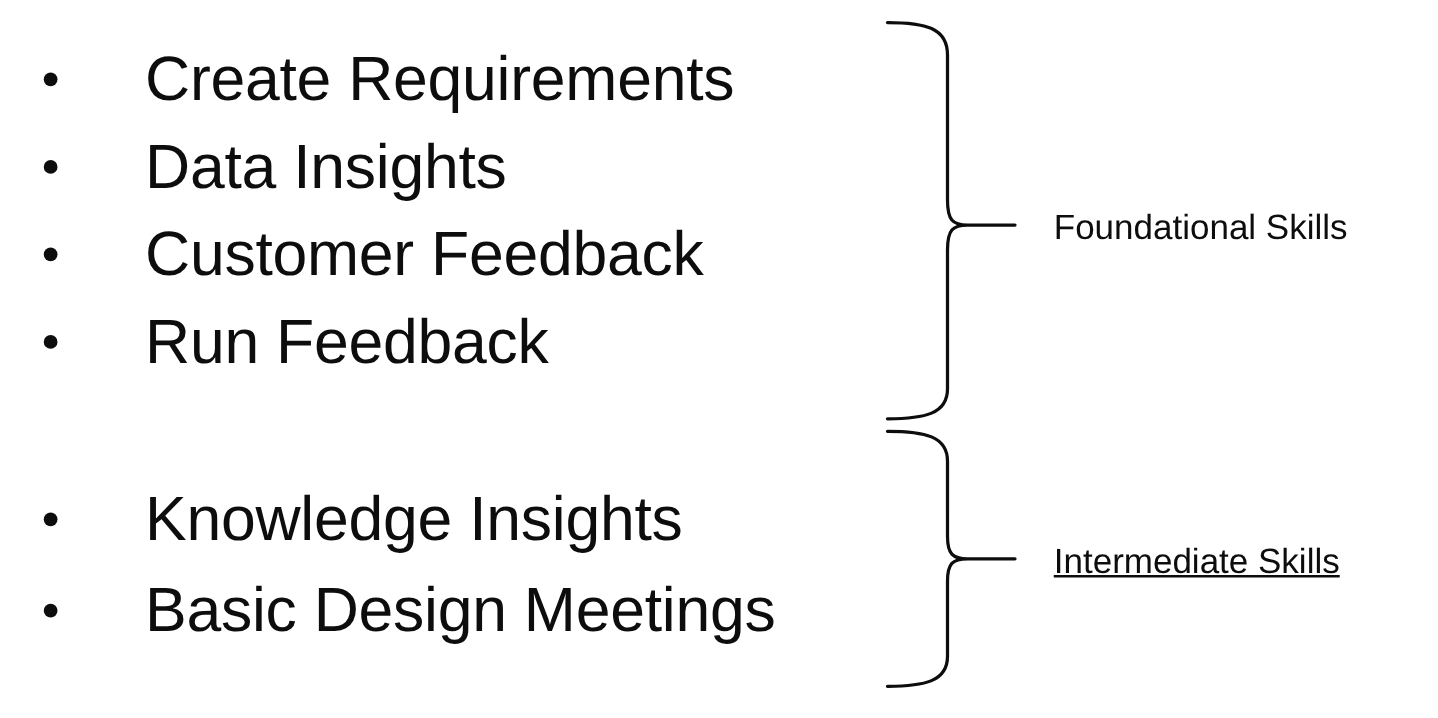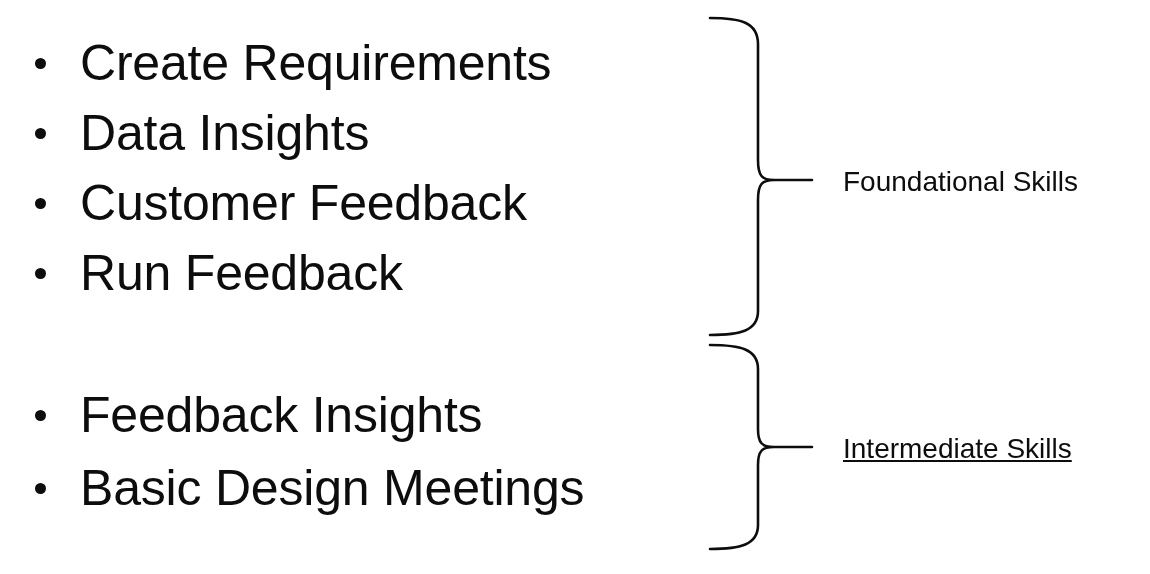--- a/index.html
+++ b/index.html
@@ -27,21 +27,21 @@
     list-style: none;
   }
   #group-foundational { top: 28px; }
   #group-intermediate { top: 378px; }
 
   .bullet-item {
     position: relative;
     height: 70px;
     display: flex;
     align-items: center;
-    padding-left: 80px;
+    padding-left: 116px;
     white-space: nowrap;
   }
   #group-intermediate .bullet-item { height: 73px; }
 
   .bullet-dot {
     position: absolute;
     left: 35px;
     top: 50%;
     width: 11px;
     height: 11px;
@@ -94,21 +94,21 @@
     </li>
     <li class="bullet-item">
       <span class="bullet-dot"></span>
       <span class="bullet-text">Run Feedback</span>
     </li>
   </ul>
 
   <ul class="bullet-group" id="group-intermediate">
     <li class="bullet-item">
       <span class="bullet-dot"></span>
-      <span class="bullet-text">Feedback Insights</span>
+      <span class="bullet-text">Knowledge Insights</span>
     </li>
     <li class="bullet-item">
       <span class="bullet-dot"></span>
       <span class="bullet-text">Basic Design Meetings</span>
     </li>
   </ul>
 
   <div class="brace" id="brace-foundational" style="top:10px;">
     <svg width="130" height="340" viewBox="0 0 130 340" fill="none" xmlns="http://www.w3.org/2000/svg">
       <path d="M10 8

